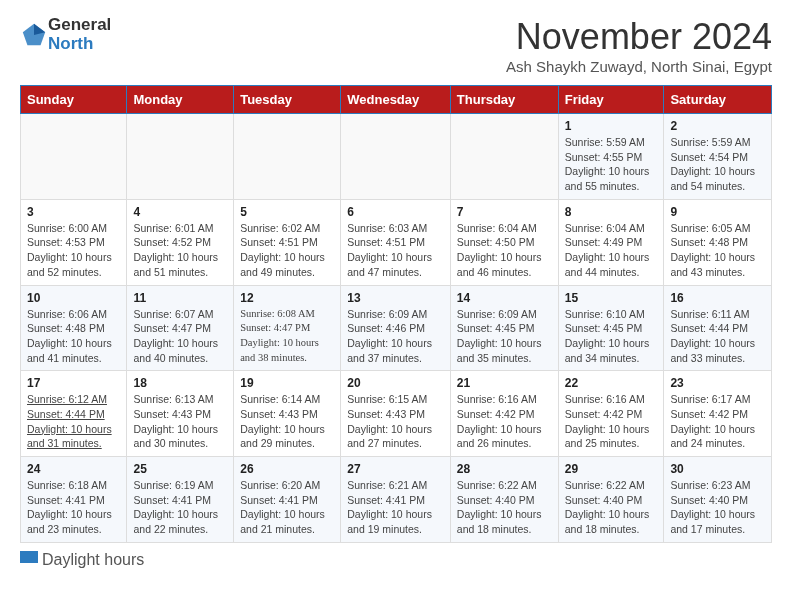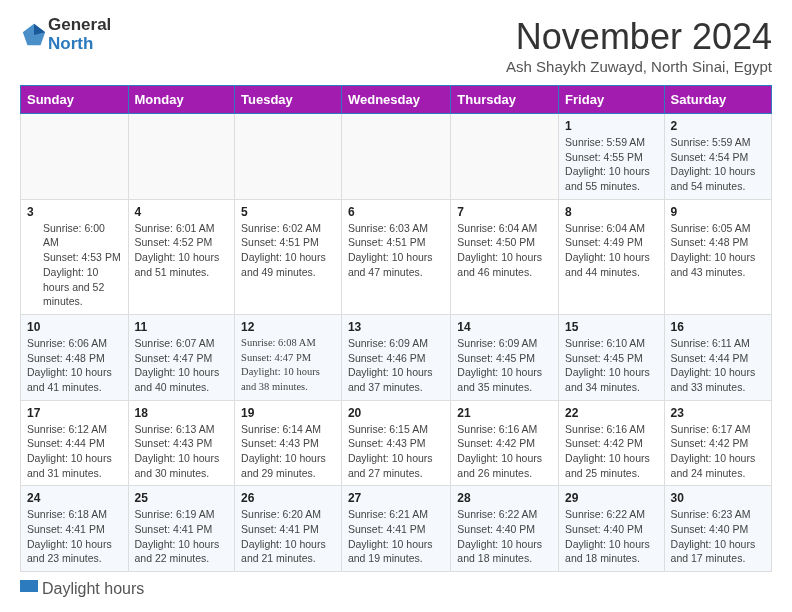--- a/index.html
+++ b/index.html
@@ -50,21 +50,21 @@
     .subtitle {
       font-size: 15px;
       color: #555;
     }
     .calendar-table {
       width: 100%;
       border-collapse: collapse;
       font-size: 11px;
     }
     .calendar-table thead tr th {
-      background-color: #a21caf;
+      background-color: #b91c1c;
       color: #fff;
       text-align: left;
       padding: 6px 6px;
       font-size: 13px;
       font-weight: bold;
       border: 1px solid #2c7bbf;
     }
     .calendar-table tbody tr td {
       vertical-align: top;
       padding: 5px 6px;
@@ -157,21 +157,21 @@
         <td>
           <span class="day-number">2</span>
           <div class="day-info" style="white-space: pre-line;">Sunrise: 5:59 AM
 Sunset: 4:54 PM
 Daylight: 10 hours and 54 minutes.</div>
         </td>
       </tr>
       <tr>
         <td>
           <span class="day-number">3</span>
-          <div class="day-info" style="white-space: pre-line; margin-left: 16px;">Sunrise: 6:00 AM
+          <div class="day-info" style="white-space: pre-line;">Sunrise: 6:00 AM
 Sunset: 4:53 PM
 Daylight: 10 hours and 52 minutes.</div>
         </td>
         <td>
           <span class="day-number">4</span>
           <div class="day-info" style="white-space: pre-line;">Sunrise: 6:01 AM
 Sunset: 4:52 PM
 Daylight: 10 hours and 51 minutes.</div>
         </td>
         <td>
@@ -245,21 +245,21 @@
         <td>
           <span class="day-number">16</span>
           <div class="day-info" style="white-space: pre-line;">Sunrise: 6:11 AM
 Sunset: 4:44 PM
 Daylight: 10 hours and 33 minutes.</div>
         </td>
       </tr>
       <tr>
         <td>
           <span class="day-number">17</span>
-          <div class="day-info" style="white-space: pre-line;">Sunrise: 6:12 AM
+          <div class="day-info" style="white-space: pre-line; text-decoration: underline;">Sunrise: 6:12 AM
 Sunset: 4:44 PM
 Daylight: 10 hours and 31 minutes.</div>
         </td>
         <td>
           <span class="day-number">18</span>
           <div class="day-info" style="white-space: pre-line;">Sunrise: 6:13 AM
 Sunset: 4:43 PM
 Daylight: 10 hours and 30 minutes.</div>
         </td>
         <td>

